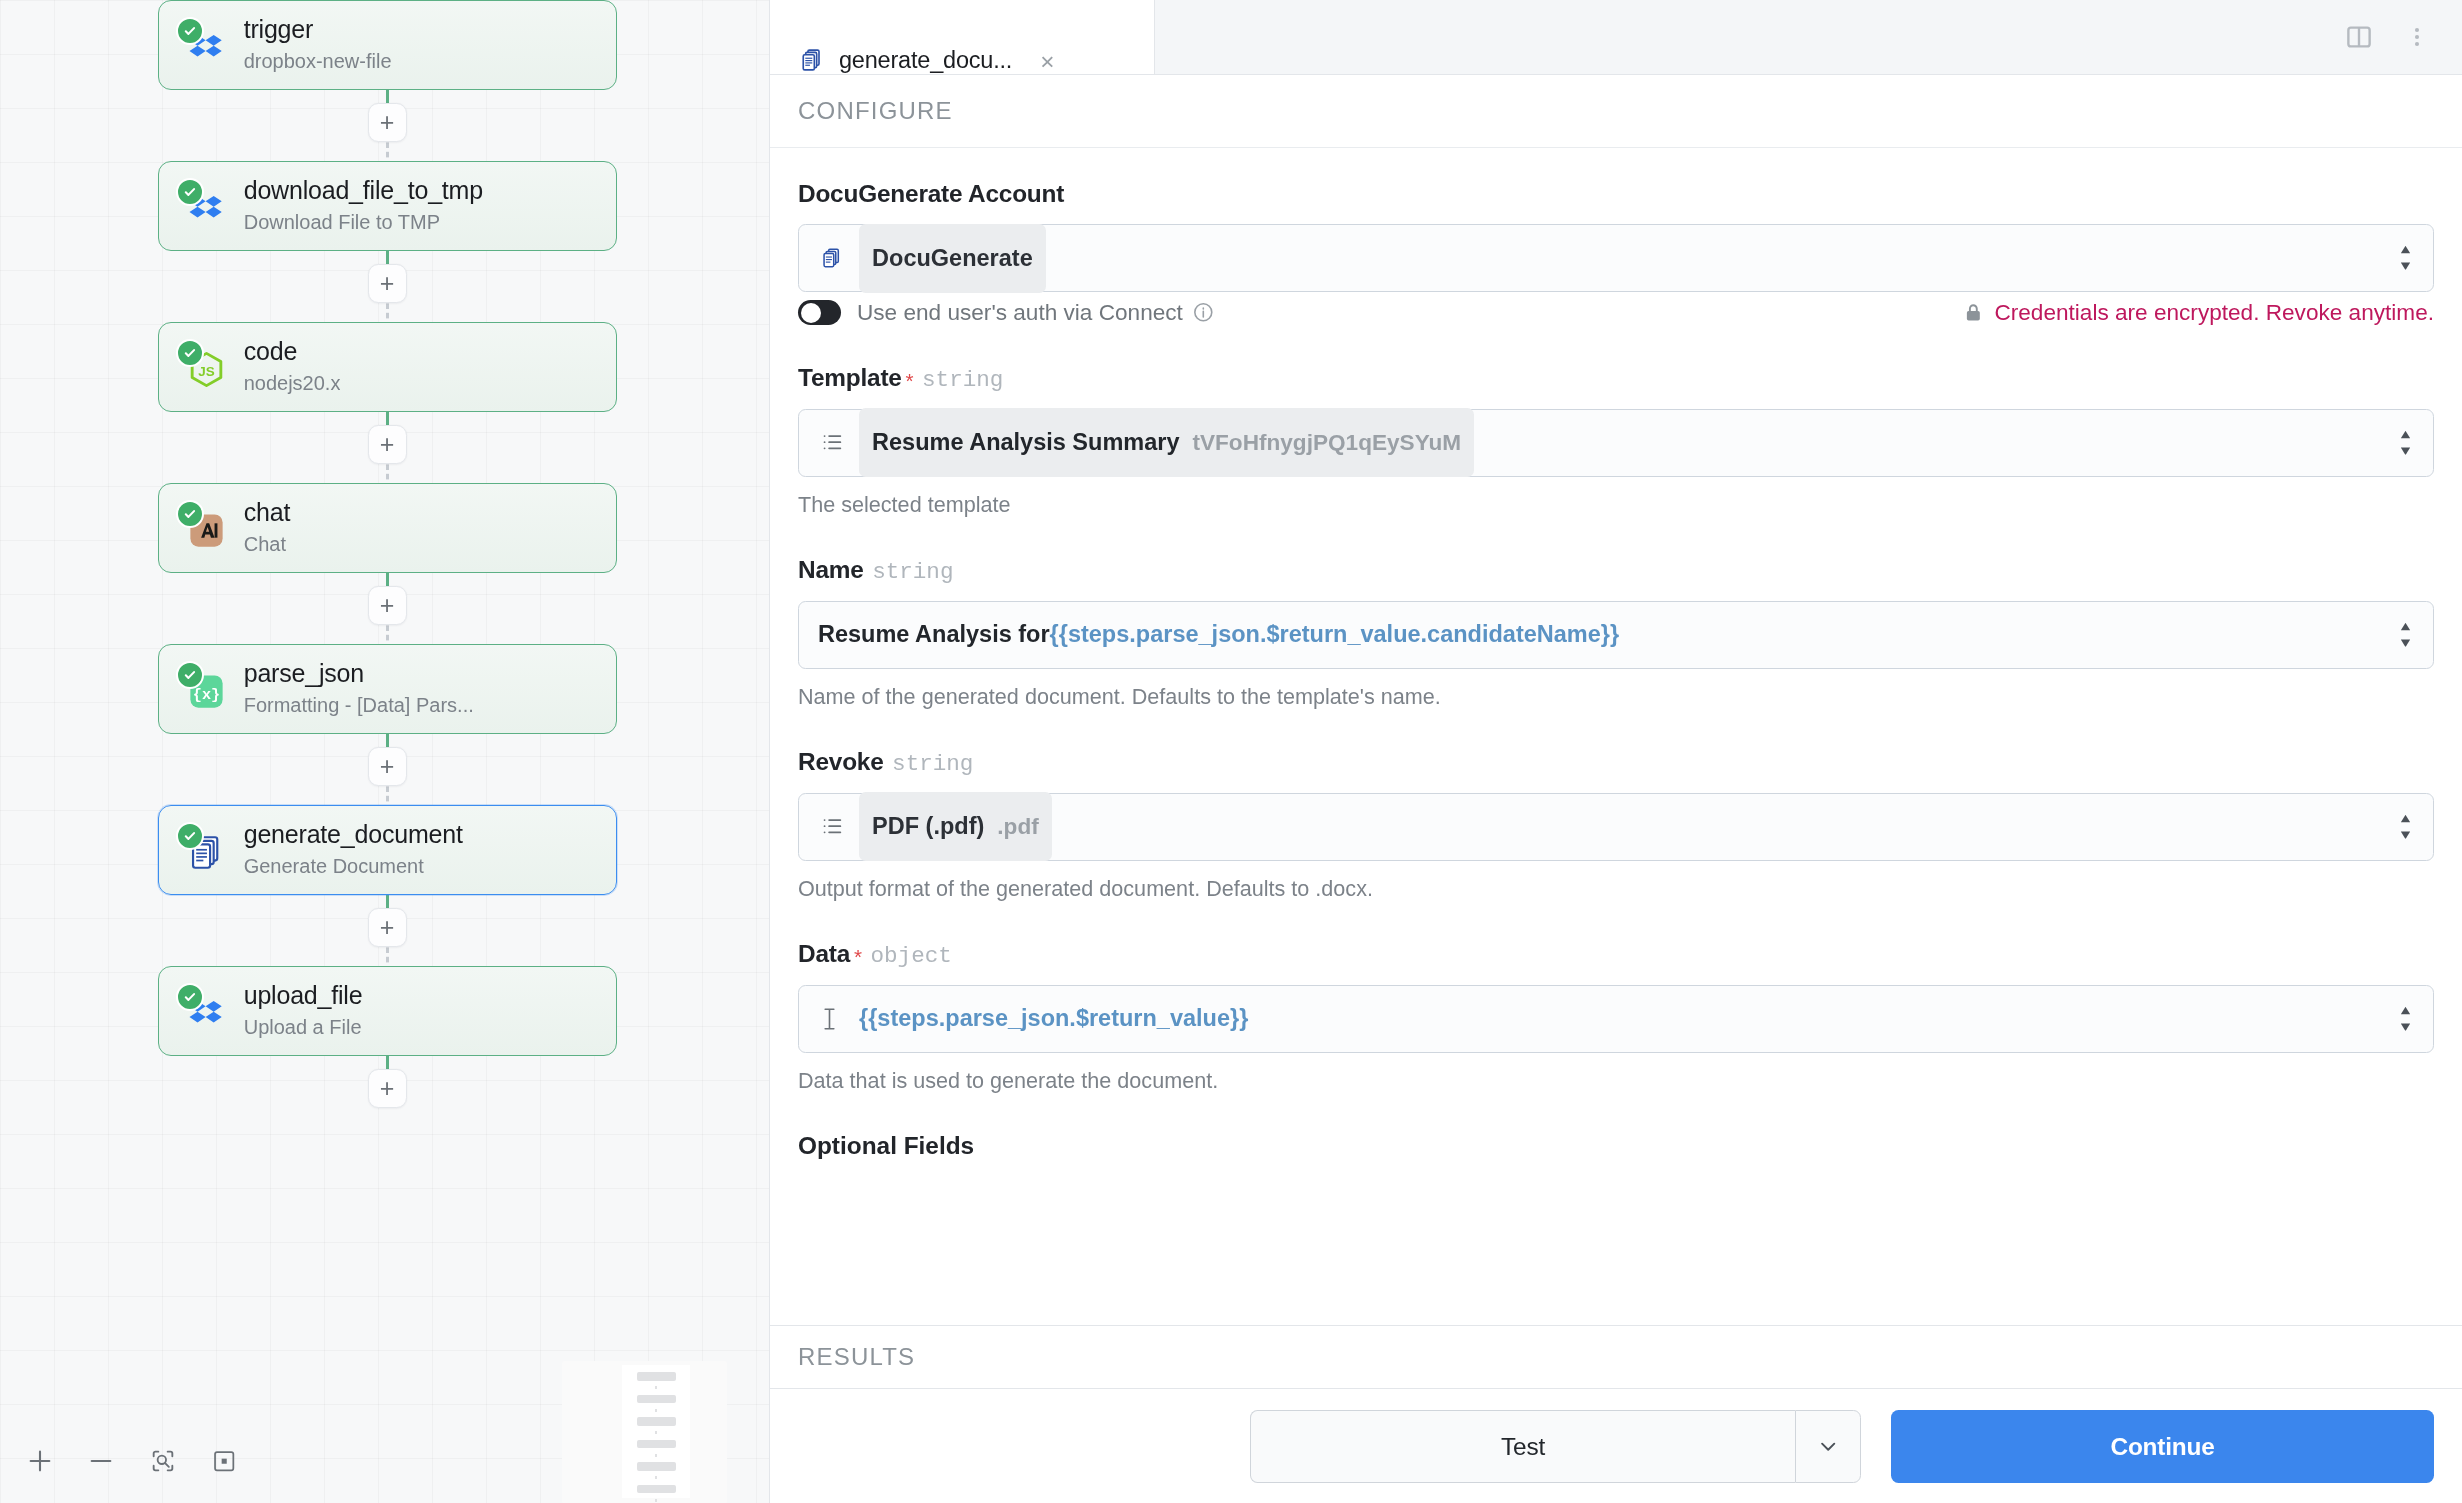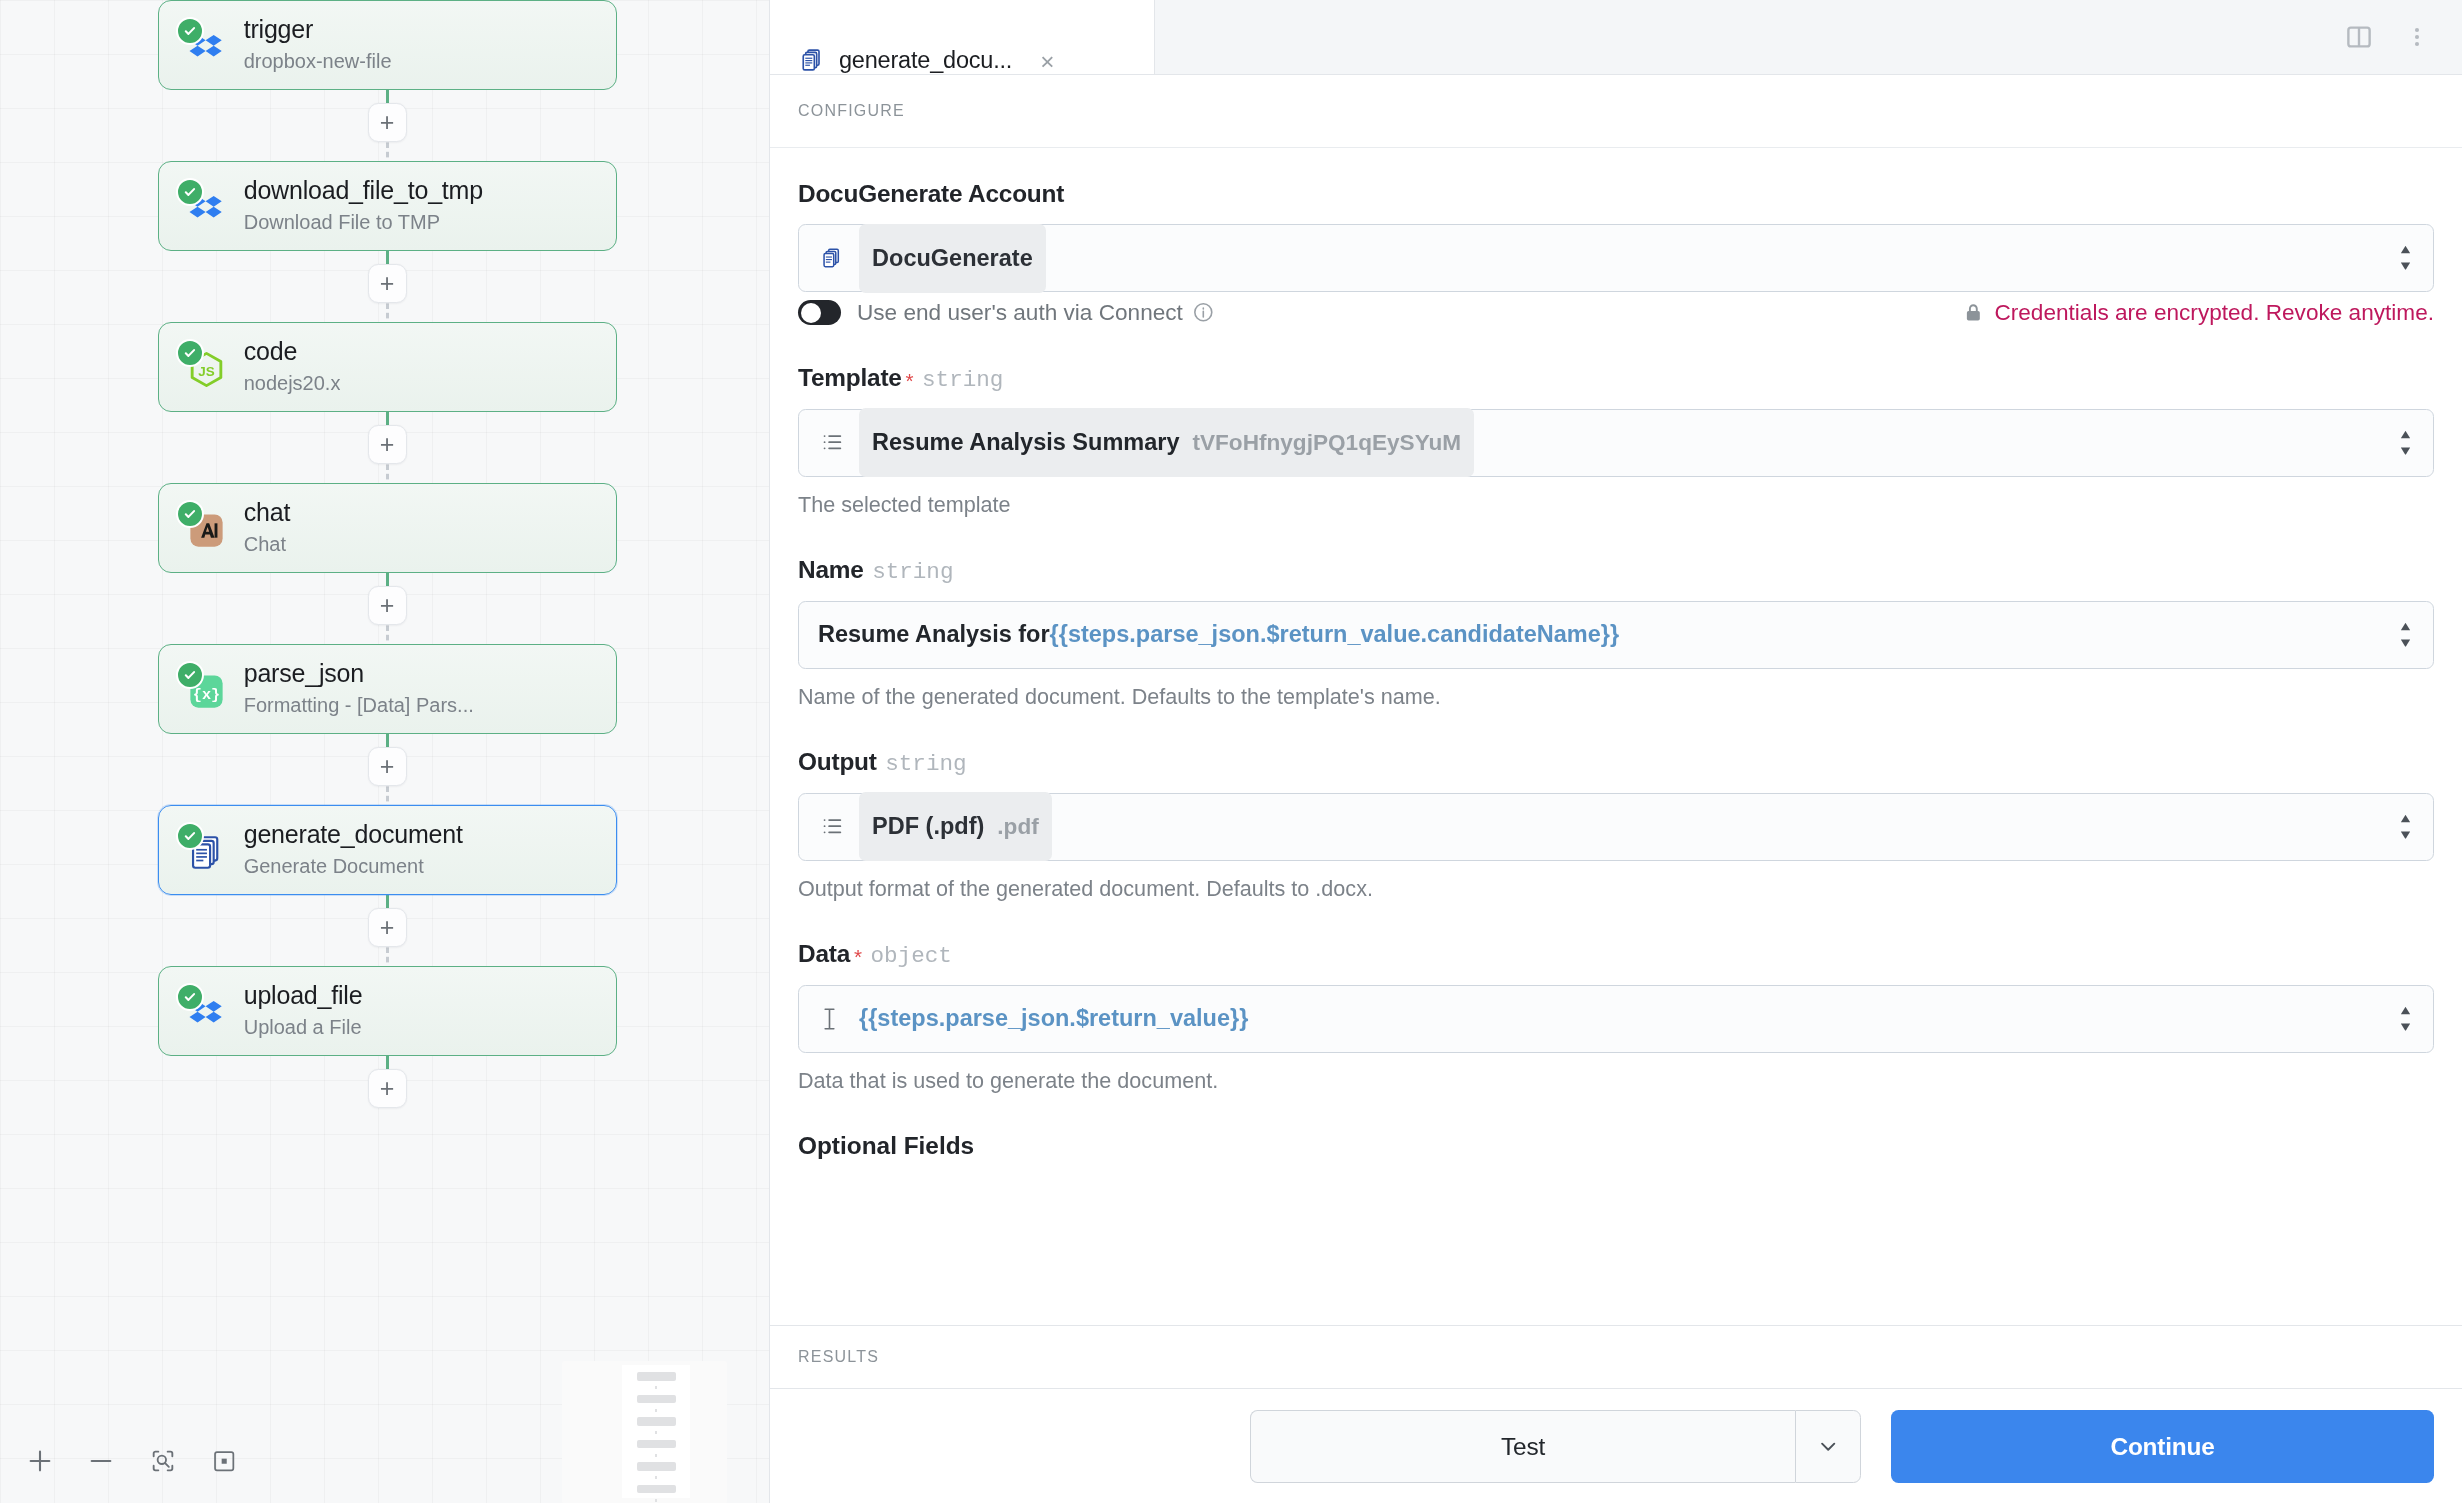--- a/index.html
+++ b/index.html
@@ -120,21 +120,21 @@
   .tab-label { font-size: 23.5px; color: #1b1d21; letter-spacing: -0.2px; }
   .tab-close { margin-left: 15px; color: #9aa0a6; font-size: 24.4px; line-height: 1; font-weight: 300; }
   .tabbar-spacer { flex: 1; }
   .tabbar-actions { display: flex; align-items: center; gap: 17px; padding-right: 24.4px; }
   .tb-icon { width: 41px; height: 41px; display:flex; align-items:center; justify-content:center; color:#b5bac0; }
 
   .configure-bar {
     height: 73px; display: flex; align-items: center; padding-left: 28px;
     border-bottom: 0.9px solid #e9ecef; background: #ffffff;
   }
-  .section-caption { font-size: 16px; letter-spacing: 1.2px; color: #8c9399; }
+  .section-caption { font-size: 24px; letter-spacing: 1.2px; color: #8c9399; }
 
   .form-scroll {
     flex: 1; overflow: hidden; padding: 32px 28px 0 28px; background: #ffffff; position: relative;
   }
   .field { margin-bottom: 38px; }
   .field-label-row { display: flex; align-items: baseline; gap: 8.5px; margin-bottom: 16px; }
   .field-label { font-size: 24.4px; font-weight: bold; color: #22252a; letter-spacing: -0.2px; }
   .req-star { color: #e0494b; font-size: 20.7px; position: relative; top: 1.9px; margin-left: -4.7px; }
   .field-type { font-size: 22.6px; color: #b0b6bc; font-family: "Liberation Mono", monospace; }
 
@@ -572,21 +572,21 @@
             <svg width="17" height="10.3" viewBox="0 0 18 11" fill="currentColor">
                 <path d="M9 11L4 3h10z"></path>
               </svg>
           </span>
         </div>
         <div class="hint">Name of the generated document. Defaults to the template's name.</div>
       </div>
 
       <div class="field">
         <div class="field-label-row">
-          <span class="field-label">Output</span>
+          <span class="field-label">Revoke</span>
           <span class="field-type">string</span>
         </div>
         <div class="control">
           <span class="control-lead">
             <svg width="24.4" height="24.4" viewBox="0 0 24 24" fill="none" stroke="currentColor" stroke-width="1.8" stroke-linecap="round">
               <path d="M9 6h11M9 12h11M9 18h11M4.5 6h.01M4.5 12h.01M4.5 18h.01"></path>
             </svg>
           </span>
           <span class="pill">
             <span class="pill-main">PDF (.pdf)</span>

